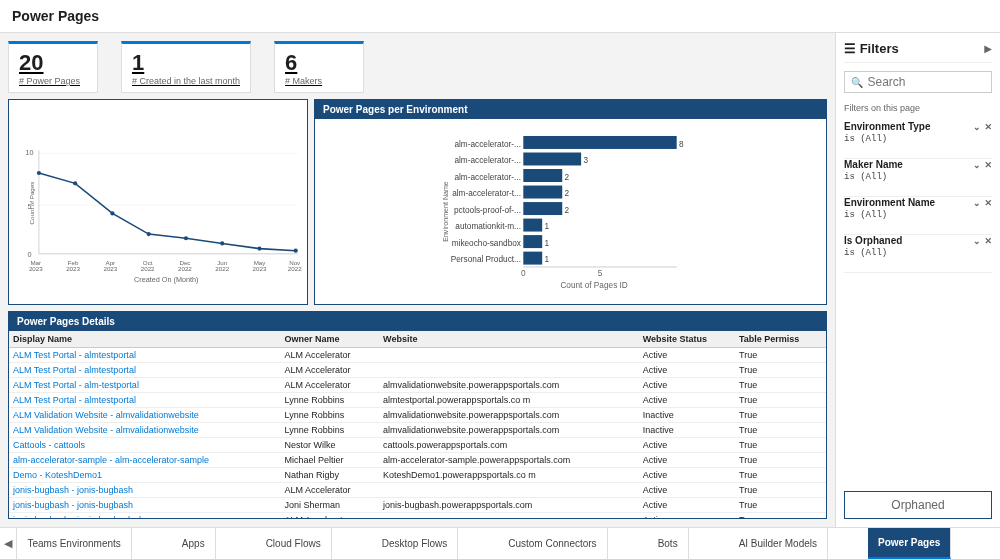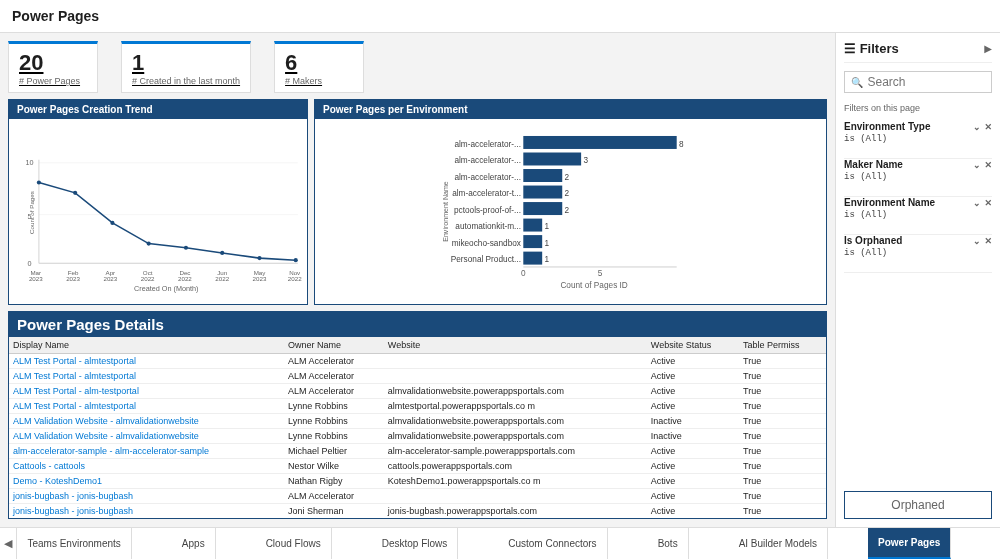--- a/index.html
+++ b/index.html
@@ -21,23 +21,23 @@
     .kpi-label { font-size: 9px; color: #666; }
 
     
     .charts-row { display: flex; gap: 6px; flex: 1; overflow: hidden; }
     .chart-box { background: #fff; border: 1px solid #1a4a7a; flex: 1; display: flex; flex-direction: column; overflow: hidden; }
     .chart-title { background: #1a4a7a; color: #fff; font-size: 10px; font-weight: 600; padding: 4px 8px; }
     .chart-content { flex: 1; padding: 4px; position: relative; overflow: hidden; text-align: right; }
 
     
     .table-section { background: #fff; border: 1px solid #1a4a7a; flex: 1; display: flex; flex-direction: column; overflow: hidden; }
-    .table-title { background: #1a4a7a; color: #fff; font-size: 15px; font-weight: 600; padding: 4px 8px; }
+    .table-title { background: #1a4a7a; color: #fff; font-size: 10px; font-weight: 600; padding: 4px 8px; }
     .data-table { width: 100%; border-collapse: collapse; font-size: 9px; }
-    .data-table th { background: #f0f0f0; border-bottom: 1px solid #ccc; padding: 3px 4px; text-align: left; font-weight: 400; color: #1e1e1e; white-space: nowrap; }
+    .data-table th { background: #f0f0f0; border-bottom: 1px solid #ccc; padding: 3px 4px; text-align: left; font-weight: 700; color: #1e1e1e; white-space: nowrap; }
     .data-table td { padding: 2px 4px; border-bottom: 1px solid #eee; color: #1e1e1e; white-space: nowrap; }
     .table-scroll { overflow-y: auto; overflow-x: auto; flex: 1; }
     .link-text { color: #0078d4; cursor: pointer; }
 
     
     .filters-header { display: flex; align-items: center; justify-content: space-between; border-bottom: 1px solid #eee; padding-bottom: 6px; }
     .filters-title { font-size: 13px; font-weight: 600; color: #1e1e1e; display: flex; align-items: center; gap: 4px; }
     .search-box { display: flex; align-items: center; border: 1px solid #ccc; padding: 3px 6px; background: #fff; gap: 4px; }
     .search-input { border: none; outline: none; font-size: 12px; width: 100%; color: #999; }
     .filter-group { border-bottom: 1px solid #eee; padding-bottom: 14px; }
@@ -81,21 +81,20 @@
         </div>
         <div class="kpi-card">
           <div class="kpi-number">6</div>
           <div class="kpi-label"># Makers</div>
         </div>
       </div>
 
     <div class="charts-row">
 
       <div class="chart-box" style="max-width:300px;">
-        <div class="chart-title">Power Pages Creation Trend</div>
         <div class="chart-content">
           <svg class="line-chart-svg" viewBox="0 0 280 130">
 
             <text x="12" y="20" font-size="7" fill="#666">10</text>
             <text x="14" y="72" font-size="7" fill="#666">5</text>
             <text x="14" y="118" font-size="7" fill="#666">0</text>
 
             <line x1="25" y1="18" x2="275" y2="18" stroke="#eee" stroke-width="0.5"></line>
             <line x1="25" y1="68" x2="275" y2="68" stroke="#eee" stroke-width="0.5"></line>
             <line x1="25" y1="115" x2="275" y2="115" stroke="#eee" stroke-width="0.5"></line>
@@ -237,30 +236,30 @@
                 <td>True</td>
               </tr>
               <tr>
                 <td><span class="link-text">ALM Validation Website - almvalidationwebsite</span></td>
                 <td>Lynne Robbins</td>
                 <td>almvalidationwebsite.powerappsportals.com</td>
                 <td>Inactive</td>
                 <td>True</td>
               </tr>
               <tr>
+                <td><span class="link-text">Cattools - cattools</span></td>
+                <td>Nestor Wilke</td>
+                <td>cattools.powerappsportals.com</td>
+                <td>Active</td>
+                <td>True</td>
+              </tr>
+              <tr>
                 <td><span class="link-text">alm-accelerator-sample - alm-accelerator-sample</span></td>
                 <td>Michael Peltier</td>
                 <td>alm-accelerator-sample.powerappsportals.com</td>
-                <td>Active</td>
-                <td>True</td>
-              </tr>
-              <tr>
-                <td><span class="link-text">Cattools - cattools</span></td>
-                <td>Nestor Wilke</td>
-                <td>cattools.powerappsportals.com</td>
                 <td>Active</td>
                 <td>True</td>
               </tr>
               <tr>
                 <td><span class="link-text">Demo - KoteshDemo1</span></td>
                 <td>Nathan Rigby</td>
                 <td>KoteshDemo1.powerappsportals.co m</td>
                 <td>Active</td>
                 <td>True</td>
               </tr>

